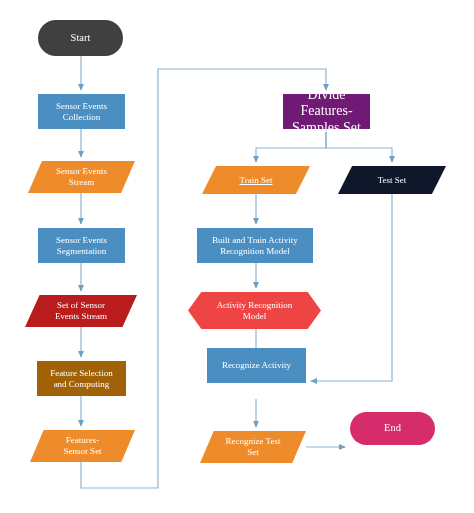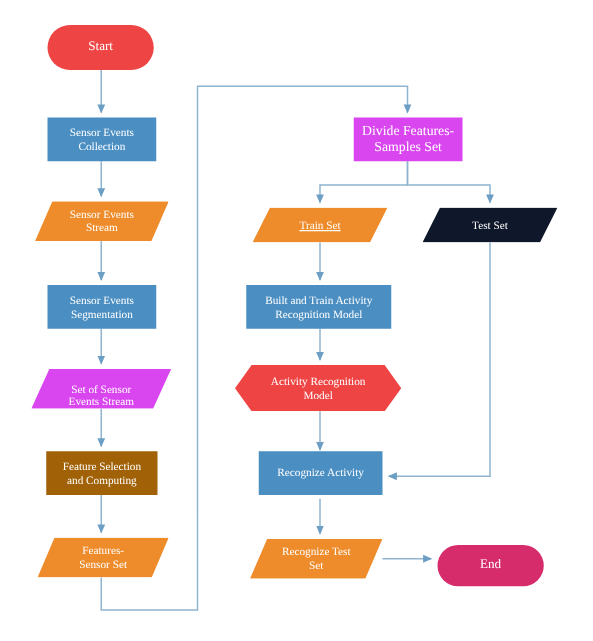--- a/index.html
+++ b/index.html
@@ -84,40 +84,40 @@
         <polyline points="256,194 256,224" fill="none" stroke="#8fb4cf" stroke-width="1.2" stroke-linejoin="miter" marker-end="url(#arrowhead)"></polyline>
         <polyline points="256,263 256,288" fill="none" stroke="#8fb4cf" stroke-width="1.2" stroke-linejoin="miter" marker-end="url(#arrowhead)"></polyline>
         <polyline points="256,329 256,360" fill="none" stroke="#8fb4cf" stroke-width="1.2" stroke-linejoin="miter" marker-end="url(#arrowhead)"></polyline>
         <polyline points="392,194 392,381 311,381" fill="none" stroke="#8fb4cf" stroke-width="1.2" stroke-linejoin="miter" marker-end="url(#arrowhead)"></polyline>
         <polyline points="256,399 256,427" fill="none" stroke="#8fb4cf" stroke-width="1.2" stroke-linejoin="miter" marker-end="url(#arrowhead)"></polyline>
         <polyline points="306,447 345,447" fill="none" stroke="#8fb4cf" stroke-width="1.2" stroke-linejoin="miter" marker-end="url(#arrowhead)"></polyline>
       </g>
   </svg>
 
   <div id="node-layer">
-      <div class="node shape-terminator" style="left: 38px; top: 20px; width: 85px; height: 36px; background: #ef4444; font-size: 10.5px;"><span class="node-label">Start</span></div>
+      <div class="node shape-terminator" style="left: 38px; top: 20px; width: 85px; height: 36px; background: #404040; font-size: 10.5px;"><span class="node-label">Start</span></div>
       <div class="node shape-process" style="left: 38px; top: 94px; width: 87px; height: 35px; background: rgb(74, 142, 194); font-size: 9px;"><span class="node-label">Sensor Events
 Collection</span></div>
       <div class="node shape-data" style="left: 28px; top: 161px; width: 107px; height: 32px; background: rgb(238, 140, 43); font-size: 9px;"><span class="node-label">Sensor Events
 Stream</span></div>
       <div class="node shape-process" style="left: 38px; top: 228px; width: 87px; height: 35px; background: rgb(74, 142, 194); font-size: 9px;"><span class="node-label">Sensor Events
 Segmentation</span></div>
-      <div class="node shape-data" style="left: 25px; top: 295px; width: 112px; height: 32px; background: #d946ef; font-size: 9px; align-items: flex-end;"><span class="node-label">Set of Sensor
+      <div class="node shape-data" style="left: 25px; top: 295px; width: 112px; height: 32px; background: #b91c1c; font-size: 9px;"><span class="node-label">Set of Sensor
 Events Stream</span></div>
       <div class="node shape-process" style="left: 37px; top: 361px; width: 89px; height: 35px; background: #a16207; font-size: 9px;"><span class="node-label">Feature Selection
 and Computing</span></div>
       <div class="node shape-data" style="left: 30px; top: 430px; width: 105px; height: 32px; background: rgb(238, 140, 43); font-size: 9px;"><span class="node-label">Features-
 Sensor Set</span></div>
-      <div class="node shape-process" style="left: 283px; top: 94px; width: 87px; height: 35px; background: #d946ef; font-size: 11px;"><span class="node-label">Divide Features-
+      <div class="node shape-process" style="left: 283px; top: 94px; width: 87px; height: 35px; background: #701a75; font-size: 14px;"><span class="node-label">Divide Features-
 Samples Set</span></div>
       <div class="node shape-data" style="left: 202px; top: 166px; width: 108px; height: 28px; background: rgb(238, 140, 43); font-size: 9px; text-decoration: underline;"><span class="node-label">Train Set</span></div>
       <div class="node shape-data" style="left: 338px; top: 166px; width: 108px; height: 28px; background: #0f172a; font-size: 9px;"><span class="node-label">Test Set</span></div>
       <div class="node shape-process" style="left: 197px; top: 228px; width: 116px; height: 35px; background: rgb(74, 142, 194); font-size: 9px;"><span class="node-label">Built and Train Activity
 Recognition Model</span></div>
       <div class="node shape-hexagon" style="left: 188px; top: 292px; width: 133px; height: 37px; background: #ef4444; font-size: 9px;"><span class="node-label">Activity Recognition
 Model</span></div>
-      <div class="node shape-process" style="left: 207px; top: 361px; width: 99px; height: 35px; background: rgb(74, 142, 194); font-size: 9px; font-family: Liberation Serif, serif;"><span class="node-label">Recognize Activity</span></div>
+      <div class="node shape-process" style="left: 207px; top: 348px; width: 99px; height: 35px; background: rgb(74, 142, 194); font-size: 9px; font-family: Liberation Serif, serif;"><span class="node-label">Recognize Activity</span></div>
       <div class="node shape-data" style="left: 200px; top: 431px; width: 106px; height: 32px; background: rgb(238, 140, 43); font-size: 9px;"><span class="node-label">Recognize Test
 Set</span></div>
-      <div class="node shape-terminator" style="left: 350px; top: 436px; width: 85px; height: 33px; background: rgb(214, 44, 107); font-size: 10.5px;"><span class="node-label">End</span></div>
+      <div class="node shape-terminator" style="left: 350px; top: 412px; width: 85px; height: 33px; background: rgb(214, 44, 107); font-size: 10.5px;"><span class="node-label">End</span></div>
     </div>
 
 </div>
 
 </body></html>

